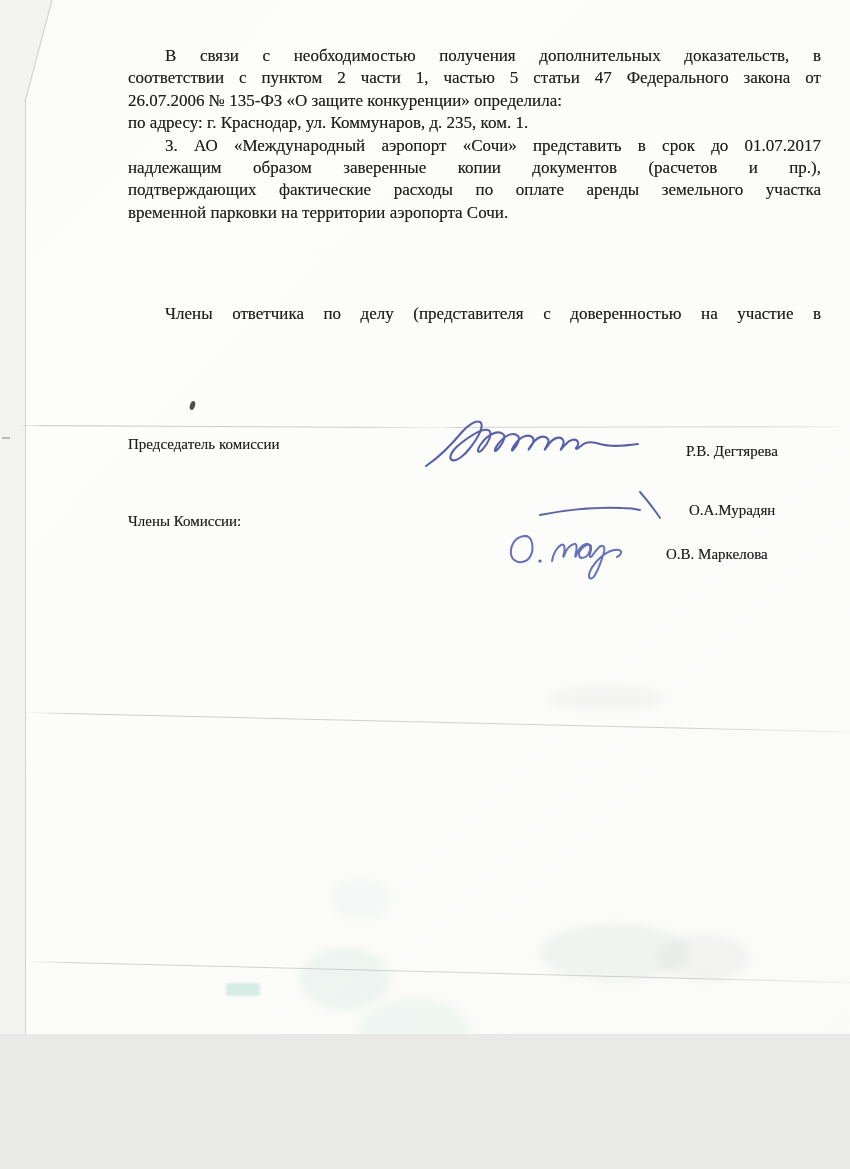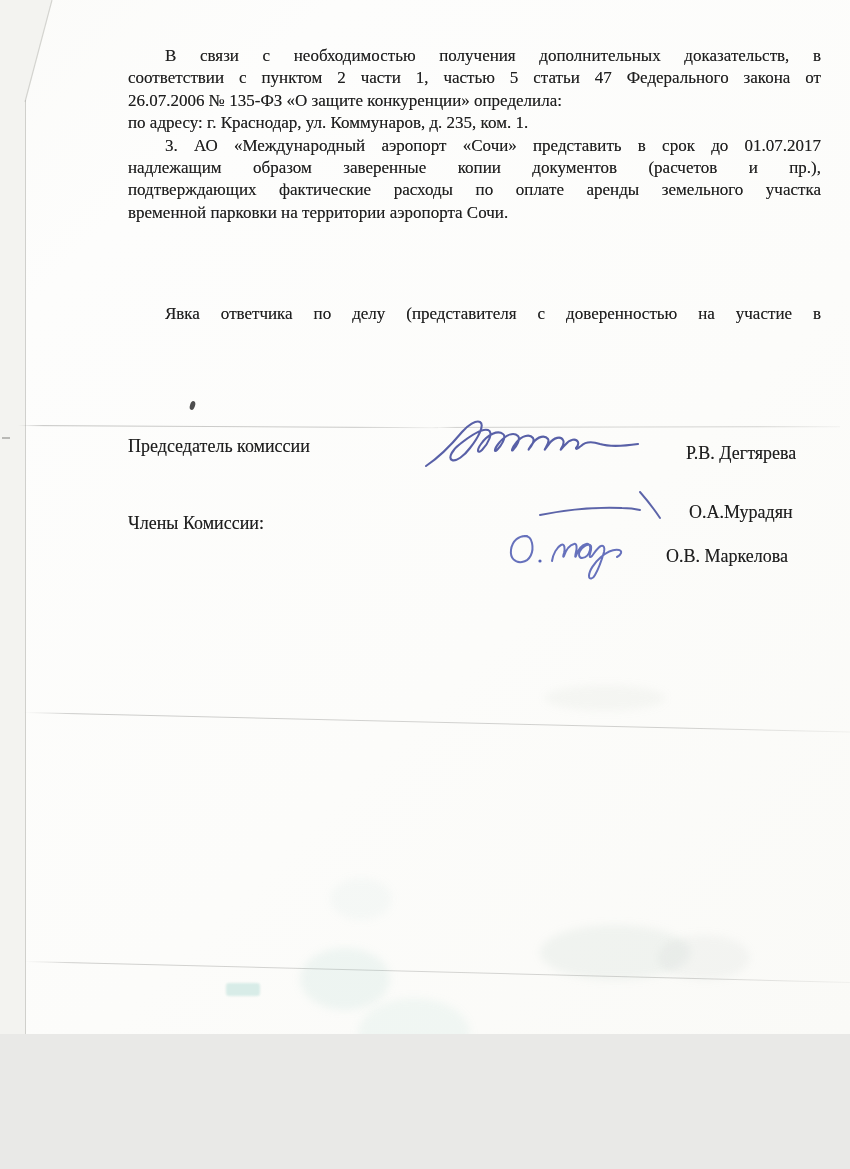--- a/index.html
+++ b/index.html
@@ -23,21 +23,21 @@
   .ln{
     height:22.4px;line-height:22.4px;font-size:17px;
     text-shadow:0 0 .4px rgba(25,25,25,.55);
     white-space:normal;overflow:hidden;
   }
   .jl{text-align:justify;text-align-last:justify;}
   .ll{text-align:left;text-align-last:left;}
   .ind{text-indent:37px;}
   
   .sig-text{
-    position:absolute;font-size:18px;color:#1f1f1f;
+    position:absolute;font-size:15px;color:#1f1f1f;
     text-shadow:0 0 .4px rgba(25,25,25,.5);white-space:nowrap;
   }
   .sig-svg{position:absolute;overflow:visible;}
 </style>
 </head>
 <body>
 
 <div class="page">
 
   <svg class="scan-layer" width="850" height="1169" viewBox="0 0 850 1169">
@@ -73,21 +73,21 @@
     <div class="ln jl">соответствии с пунктом 2 части 1, частью 5 статьи 47 Федерального закона от</div>
     <div class="ln ll">26.07.2006 № 135-ФЗ «О защите конкуренции» определила:</div>
     <div class="ln ll">по адресу: г. Краснодар, ул. Коммунаров, д. 235, ком. 1.</div>
     <div class="ln jl ind">3. АО «Международный аэропорт «Сочи» представить в срок до 01.07.2017</div>
     <div class="ln jl">надлежащим образом заверенные копии документов (расчетов и пр.),</div>
     <div class="ln jl">подтверждающих фактические расходы по оплате аренды земельного участка</div>
     <div class="ln ll">временной парковки на территории аэропорта Сочи.</div>
   </div>
 
   <div class="textcol" style="top:303px;">
-    <div class="ln jl ind">Явка ответчика по делу (представителя с доверенностью на участие в</div>
+    <div class="ln jl ind">Члены ответчика по делу (представителя с доверенностью на участие в</div>
   </div>
 
   <span class="sig-text" style="left:128px;top:436px;">Председатель комиссии</span>
   <span class="sig-text" style="left:686px;top:443px;">Р.В. Дегтярева</span>
 
   <span class="sig-text" style="left:128px;top:497px;margin-top:16px;">Члены Комиссии:</span>
   <span class="sig-text" style="left:689px;top:502px;">О.А.Мурадян</span>
   <span class="sig-text" style="left:666px;top:546px;">О.В. Маркелова</span>
 
   <svg class="sig-svg" style="left:422px;top:418px;" width="230" height="55" viewBox="0 0 230 55">

